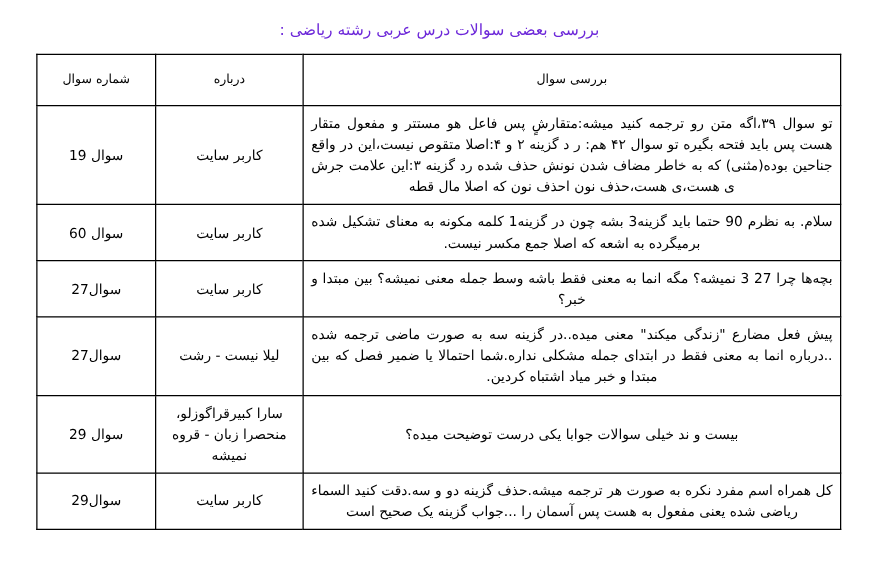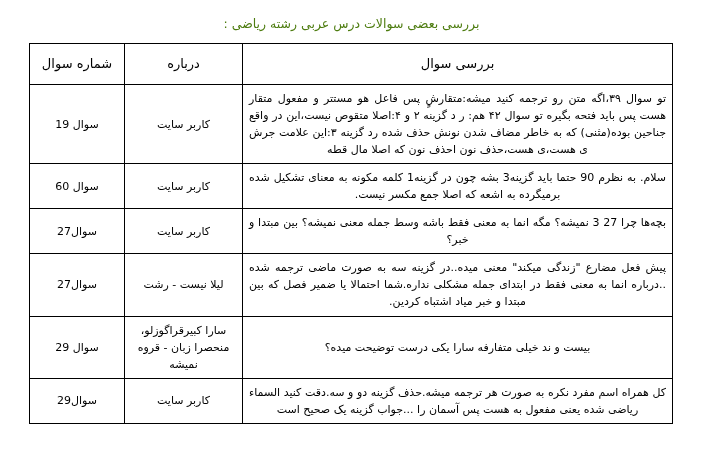--- a/index.html
+++ b/index.html
@@ -16,21 +16,21 @@
   }
   .page {
     position: relative;
     width: 703px;
     height: 452px;
     box-sizing: border-box;
   }
   .doc-title {
     text-align: center;
     font-size: 12.5px;
-    color: #4d7c0f;
+    color: #6d28d9;
     padding-top: 16px;
     padding-bottom: 12px;
     direction: rtl;
     letter-spacing: 0.2px;
   }
   .table-wrap {
     padding: 0 30px;
     box-sizing: border-box;
   }
   table.qa-table {
@@ -43,21 +43,21 @@
   table.qa-table td {
     border: 1px solid #000000;
     vertical-align: middle;
     padding: 5px 6px;
     font-size: 11px;
     line-height: 1.55;
   }
   table.qa-table th {
     text-align: center;
     font-weight: normal;
-    font-size: 13px;
+    font-size: 10px;
     height: 30px;
   }
   col.col-review { width: 430px; }
   col.col-sender { width: 118px; }
   col.col-num    { width: 95px; }
 
   td.cell-review {
     text-align: justify;
     text-align-last: center;
     direction: rtl;
@@ -111,21 +111,21 @@
           <td class="cell-review">بچه‌ها چرا 27 3 نمیشه؟ مگه انما به معنی فقط باشه وسط جمله معنی نمیشه؟ بین مبتدا و خبر؟</td>
           <td class="cell-sender">کاربر سایت</td>
           <td class="cell-num">سوال27</td>
         </tr>
         <tr>
           <td class="cell-review">پیش فعل مضارع "زندگی میکند" معنی میده..در گزینه سه به صورت ماضی ترجمه شده ..درباره انما به معنی فقط در ابتدای جمله مشکلی نداره.شما احتمالا یا ضمیر فصل که بین مبتدا و خبر میاد اشتباه کردین.</td>
           <td class="cell-sender">لیلا نیست - رشت</td>
           <td class="cell-num">سوال27</td>
         </tr>
         <tr>
-          <td class="cell-review">بیست و ند خیلی متفارفه سارا یکی درست توضیحت میده؟</td>
+          <td class="cell-review">بیست و ند خیلی سوالات جوابا یکی درست توضیحت میده؟</td>
           <td class="cell-sender">سارا کبیرقراگوزلو، منحصرا زبان - قروه نمیشه</td>
           <td class="cell-num">سوال 29</td>
         </tr>
         <tr>
           <td class="cell-review">کل همراه اسم مفرد نکره به صورت هر ترجمه میشه.حذف گزینه دو و سه.دقت کنید السماء ریاضی شده یعنی مفعول به هست پس آسمان را ...جواب گزینه یک صحیح است</td>
           <td class="cell-sender">کاربر سایت</td>
           <td class="cell-num">سوال29</td>
         </tr>
       </tbody>
     </table>

